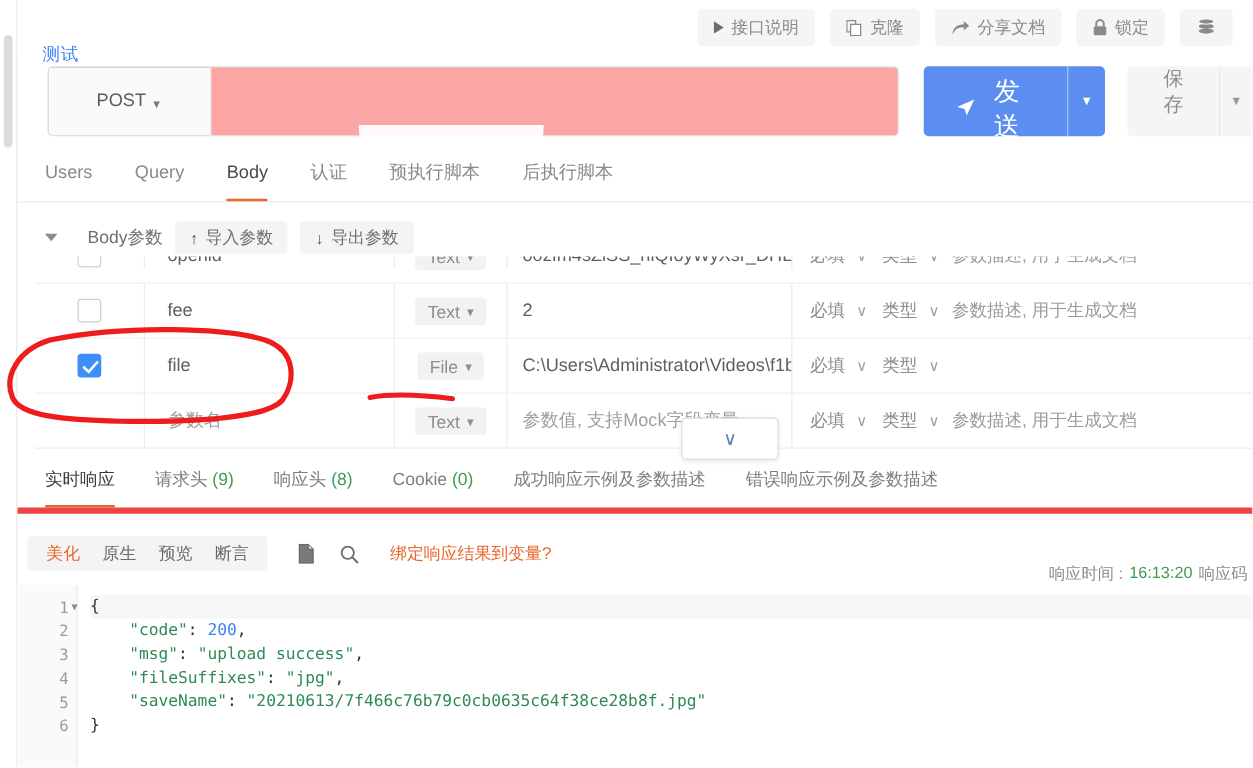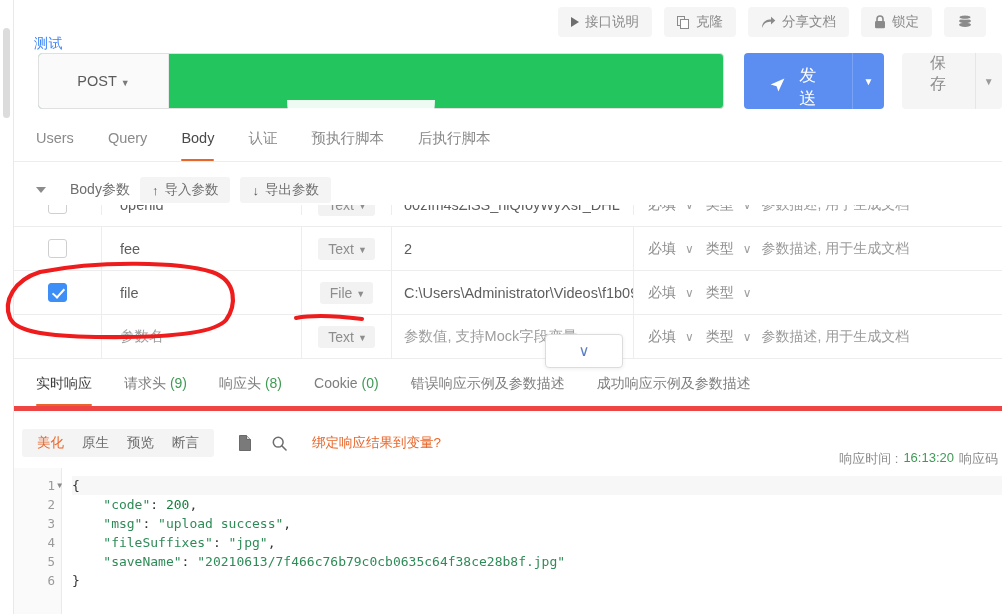--- a/index.html
+++ b/index.html
@@ -44,21 +44,21 @@
   .hbtn .gi { display:inline-flex; align-items:center; }
   .hbtn svg { display:block; }
 
   
   .urlrow {
     position:absolute; left:14px; top:50px; right:0; height:62px;
     display:flex; align-items:center; padding-left:24px;
   }
   .url-box {
     display:flex; align-items:stretch; height:56px;
-    border:1px solid #e0e0e0; border-radius:4px; background:#22c55e;
+    border:1px solid #e0e0e0; border-radius:4px; background:#fca5a5;
     width:724px; overflow:hidden;
   }
   .method {
     width:130px; display:flex; align-items:center; justify-content:center; gap:4px;
     background:#fafafa; border-right:1px solid #e8e8e8;
     font-size:14.5px; color:#5b5b5b;
     cursor:pointer; user-select:none;
   }
   .method .caret { font-size:9px; color:#7a7a7a; position:relative; top:2px;}
   .url-input {
@@ -83,21 +83,21 @@
   .ghost-blob {
     position:absolute; left:273px; top:50px; width:148px; height:64px;
     background:rgba(255,255,255,.92);
     border-radius:0 0 70px 70px;
     pointer-events:none;
   }
   .send-wrap { display:flex; margin-left:20px; }
   .send {
     height:56px; padding:12px 30px 0 26px; background:#5b8ef0; color:#fff;
     border:none; border-radius:4px 0 0 4px;
-    font-size:17px; display:flex; align-items:center; gap:8px; cursor:pointer;
+    font-size:21px; display:flex; align-items:center; gap:8px; cursor:pointer;
     font-family:"Liberation Sans","DejaVu Sans",sans-serif;
   }
   .send-caret {
     width:34px; height:56px; background:#5b8ef0; border-left:1px solid #79a3f4;
     border-radius:0 4px 4px 0; display:flex; align-items:center; justify-content:center;
     color:#fff; font-size:10px; cursor:pointer;
   }
   .save-wrap { display:flex; margin-left:18px; }
   .save {
     height:56px; padding:0 22px; background:#f5f5f5; color:#8d8d8d;
@@ -143,21 +143,21 @@
   .minibtn {
     height:26px; padding:0 12px; background:#f4f4f4; border:none; border-radius:3px;
     font-size:13.5px; color:#6f6f6f; display:flex; align-items:center; gap:6px;
     cursor:pointer; font-family:"Liberation Sans","DejaVu Sans",sans-serif;
     white-space:nowrap;
   }
   .arr { font-size:13px; color:#555; font-weight:bold; }
 
   
   .ptable {
-    position:absolute; left:14px; top:205px; right:0; height:160px;
+    position:absolute; left:28px; top:205px; right:0; height:160px;
     overflow:hidden; background:#fff;
   }
   .prow {
     display:flex; align-items:center; height:44px;
     border-bottom:1px solid #ededed; background:#fff;
   }
   .prow.clipped { height:22px; overflow:hidden; align-items:flex-start; }
   .prow.clipped > * { margin-top:-11px; }
   .c-check {
     width:88px; min-width:88px; display:flex; align-items:center; justify-content:center;
@@ -273,21 +273,21 @@
     padding-top:8px; text-align:right; color:#9a9a9a; font-size:12.5px;
   }
   .gline { height:19px; line-height:19px; padding-right:6px; position:relative; }
   .gline .fold {
     position:absolute; right:-1px; top:0; font-size:8px; color:#8a8a8a;
   }
   .codelines { flex:1; padding-top:8px; padding-left:10px; color:#333; overflow:hidden;}
   .cline { height:19px; line-height:19px; white-space:pre; }
   .k { color:#2e8b57; }
   .s { color:#2e8b57; }
-  .n { color:#15803d; }
+  .n { color:#3b82f6; }
   .p { color:#333; }
   .firstline { background:#f7f7f7; }
 </style>
 </head>
 <body>
 
 <div id="app">
 
   <div class="left-rail">
     <div class="thumb"></div>
@@ -525,24 +525,24 @@
     </div>
     <div class="restab">
       <span>响应头</span>
       <span class="cnt">(8)</span>
     </div>
     <div class="restab">
       <span>Cookie</span>
       <span class="cnt">(0)</span>
     </div>
     <div class="restab">
+      <span>成功响应示例及参数描述</span>
+    </div>
+    <div class="restab">
       <span>错误响应示例及参数描述</span>
-    </div>
-    <div class="restab">
-      <span>成功响应示例及参数描述</span>
     </div>
   </div>
 
   <div class="restoolbar">
     <div class="segbox">
       <div class="seg hl">美化</div>
       <div class="seg">原生</div>
       <div class="seg">预览</div>
       <div class="seg">断言</div>
     </div>

